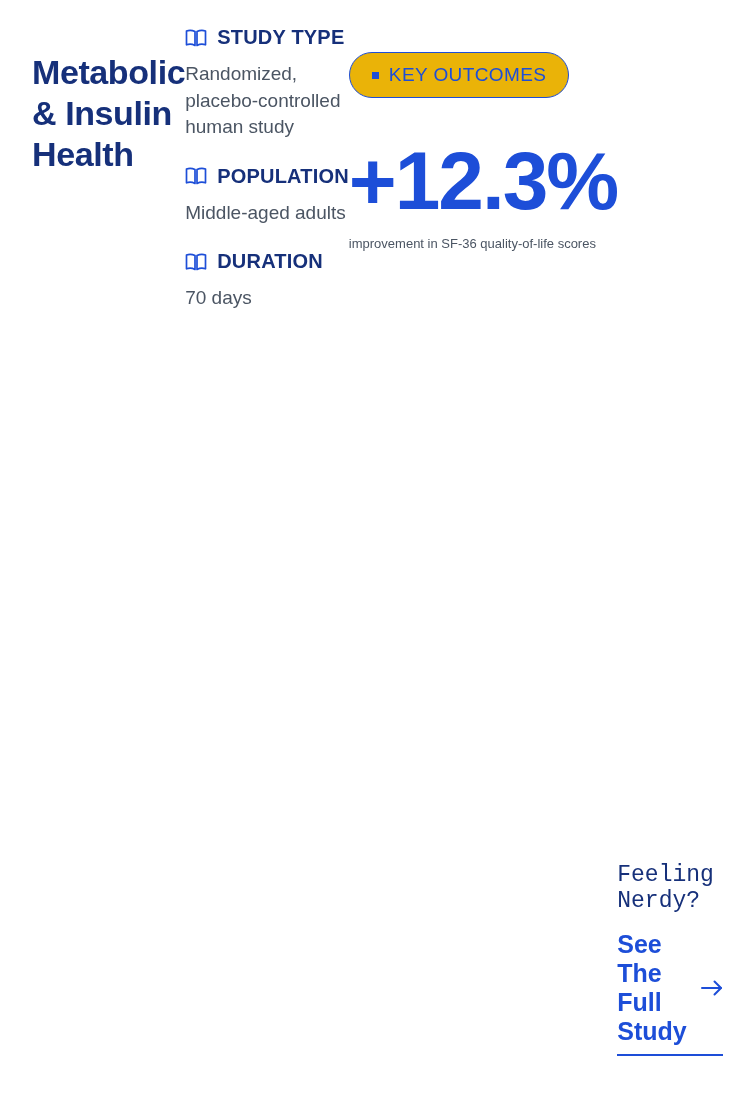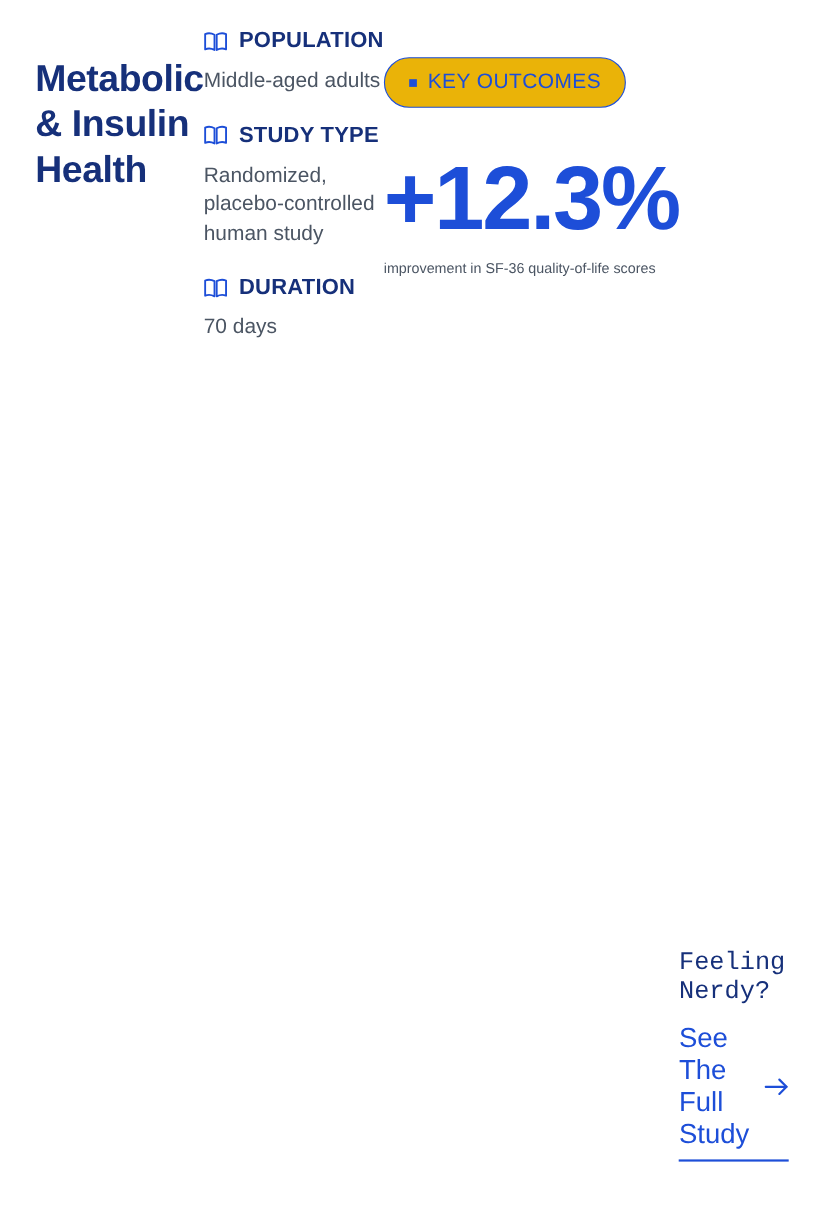--- a/index.html
+++ b/index.html
@@ -124,63 +124,63 @@
     align-items: center;
     gap: 14px;
     border-bottom: 2px solid #1d4ed8;
     padding-bottom: 8px;
     text-decoration: none;
     cursor: pointer;
   }
   .footer-link-label {
     font-size: 25px;
     color: #1d4ed8;
-    font-weight: 400;
+    font-weight: 700;
   }
   .arrow-icon {
     width: 22px;
     height: 18px;
     display: block;
   }
 </style>
 </head>
 <body>
 
 <div class="card">
 
   <h1 class="title">Metabolic &amp; Insulin Health</h1>
 
   <div class="divider"></div>
 
   <div class="meta-block">
+
+    <div class="meta-item">
+      <div class="meta-head">
+        <span>
+          <svg class="book-icon" viewBox="0 0 22 20" fill="none" stroke="#1d4ed8" stroke-width="1.7" stroke-linecap="round" stroke-linejoin="round">
+            <path d="M1.5 3 C4 2 7 2 10 3.6 L10 17.4 C7 15.8 4 15.8 1.5 16.8 Z"></path>
+            <path d="M20.5 3 C18 2 15 2 12 3.6 L12 17.4 C15 15.8 18 15.8 20.5 16.8 Z"></path>
+          </svg>
+        </span>
+        <span class="meta-label">STUDY TYPE</span>
+      </div>
+      <div class="meta-value">Randomized, placebo-controlled human study</div>
+    </div>
 
     <div class="meta-item">
       <div class="meta-head">
         <span>
           <svg class="book-icon" viewBox="0 0 22 20" fill="none" stroke="#1d4ed8" stroke-width="1.7" stroke-linecap="round" stroke-linejoin="round">
             <path d="M1.5 3 C4 2 7 2 10 3.6 L10 17.4 C7 15.8 4 15.8 1.5 16.8 Z"></path>
             <path d="M20.5 3 C18 2 15 2 12 3.6 L12 17.4 C15 15.8 18 15.8 20.5 16.8 Z"></path>
           </svg>
         </span>
         <span class="meta-label">POPULATION</span>
       </div>
       <div class="meta-value">Middle-aged adults</div>
-    </div>
-
-    <div class="meta-item">
-      <div class="meta-head">
-        <span>
-          <svg class="book-icon" viewBox="0 0 22 20" fill="none" stroke="#1d4ed8" stroke-width="1.7" stroke-linecap="round" stroke-linejoin="round">
-            <path d="M1.5 3 C4 2 7 2 10 3.6 L10 17.4 C7 15.8 4 15.8 1.5 16.8 Z"></path>
-            <path d="M20.5 3 C18 2 15 2 12 3.6 L12 17.4 C15 15.8 18 15.8 20.5 16.8 Z"></path>
-          </svg>
-        </span>
-        <span class="meta-label">STUDY TYPE</span>
-      </div>
-      <div class="meta-value">Randomized, placebo-controlled human study</div>
     </div>
 
     <div class="meta-item">
       <div class="meta-head">
         <span>
           <svg class="book-icon" viewBox="0 0 22 20" fill="none" stroke="#1d4ed8" stroke-width="1.7" stroke-linecap="round" stroke-linejoin="round">
             <path d="M1.5 3 C4 2 7 2 10 3.6 L10 17.4 C7 15.8 4 15.8 1.5 16.8 Z"></path>
             <path d="M20.5 3 C18 2 15 2 12 3.6 L12 17.4 C15 15.8 18 15.8 20.5 16.8 Z"></path>
           </svg>
         </span>

